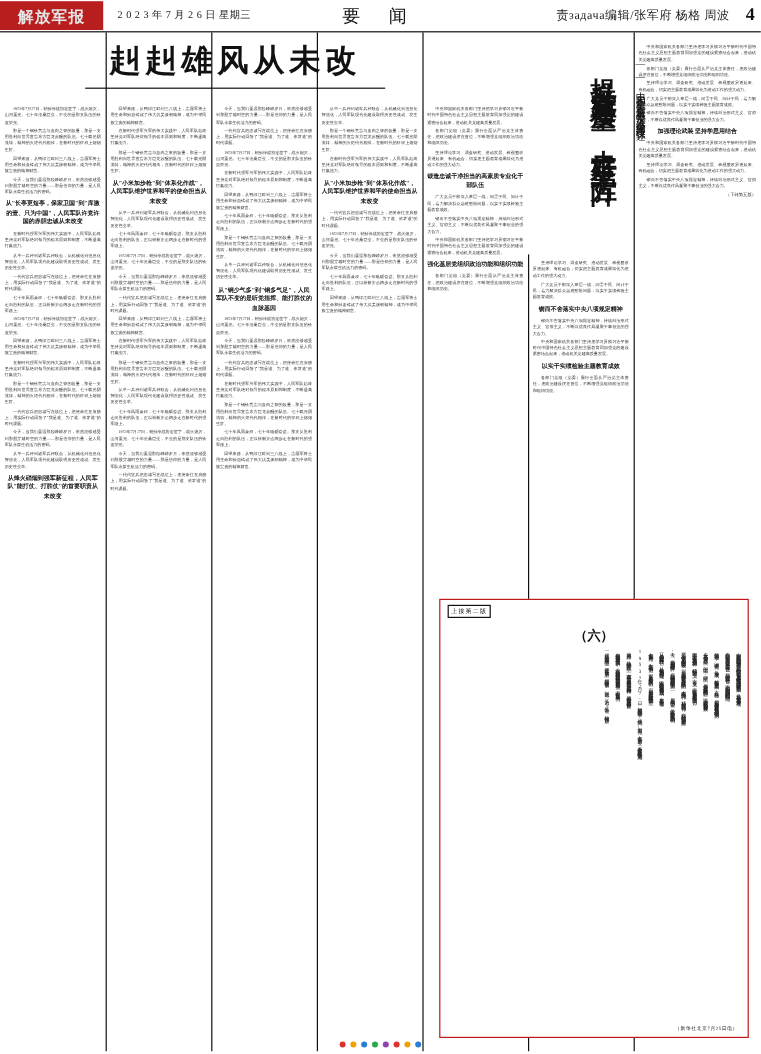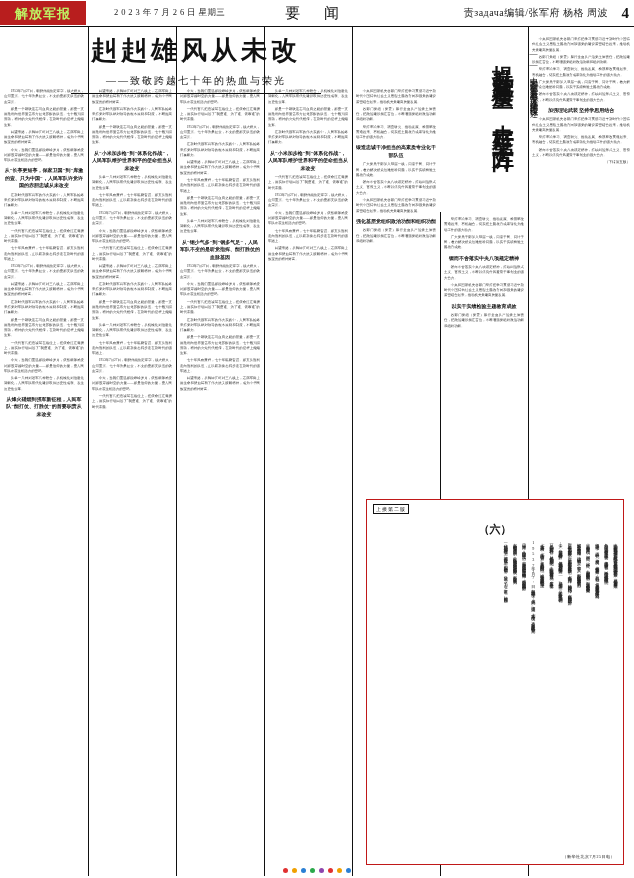--- a/index.html
+++ b/index.html
@@ -1,22 +1,22 @@
 <!DOCTYPE html>
 <html><head>
 <meta charset="utf-8">
 <style>
   html,body{margin:0;padding:0;background:#ffffff;}
   body{width:634px;height:878px;font-family:"Liberation Serif","DejaVu Serif",serif;color:#111;overflow:hidden;}
   .page{position:relative;width:634px;height:878px;box-sizing:border-box;padding:0;}
 
   
   .masthead{position:relative;height:26px;border-bottom:1.6px solid #111;display:flex;align-items:center;}
-  .logo{width:86px;height:24px;display:flex;align-items:center;justify-content:center;background:#b81e1e;color:#bef264;font-family:"Liberation Serif",serif;font-weight:bold;font-size:13px;letter-spacing:1px;line-height:1;}
-  .mast-date{margin-left:28px;font-size:8.5px;color:#222;letter-spacing:.4px;text-align:center;}
+  .logo{width:86px;height:24px;display:flex;align-items:center;justify-content:center;background:#b81e1e;color:#e5e5e5;font-family:"Liberation Serif",serif;font-weight:bold;font-size:13px;letter-spacing:1px;line-height:1;}
+  .mast-date{margin-left:12px;font-size:8.5px;color:#222;letter-spacing:.4px;text-align:center;}
   .mast-title{position:absolute;left:50%;transform:translateX(-50%);font-size:15px;font-weight:normal;letter-spacing:10px;}
   .mast-right{position:absolute;right:26px;font-size:10px;color:#222;letter-spacing:.5px;}
   .mast-pageno{position:absolute;right:5px;font-size:15px;font-weight:bold;}
 
   
   .body{position:relative;height:849px;}
   .rule-v{position:absolute;top:0;bottom:0;width:1px;background:#111;}
 
   .col{position:absolute;top:0;box-sizing:border-box;}
   .coltext{font-size:3.4px;line-height:1.55;text-align:justify;color:#333;}
@@ -63,21 +63,20 @@
 
     <div class="rule-v" style="left:88px;"></div>
     <div class="rule-v" style="left:176px;"></div>
     <div class="rule-v" style="left:264px;"></div>
     <div class="rule-v" style="left:352px;"></div>
     <div class="rule-v" style="left:440px;top:185px;"></div>
     <div class="rule-v" style="left:528px;top:0;"></div>
 
     <div class="lead">
       <div class="lead-title">赳赳雄风从未改</div>
-      <div class="lead-sub">——致敬跨越七十年的热血与荣光</div>
       <div class="lead-rule"></div>
     </div>
 
     <div class="vtitle">提升党建质量 走好第一方阵</div>
     <div class="vsub">——中央和国家机关在主题教育中深入推进党的建设综述</div>
 
     <div class="col" style="left:4px;width:80px;top:62px;height:780px;">
       <div class="coltext">
         <p>1953年7月27日，朝鲜停战协定签字，战火熄灭，山河重光。七十年沧桑巨变，不变的是那支队伍的铁血荣光。</p>
         <p>那是一个钢铁意志与血肉之躯的较量，那是一支用胜利向世界宣告东方巨龙苏醒的队伍。七十载光阴流转，精神的火炬代代相传，在新时代的征程上熠熠生辉。</p>

